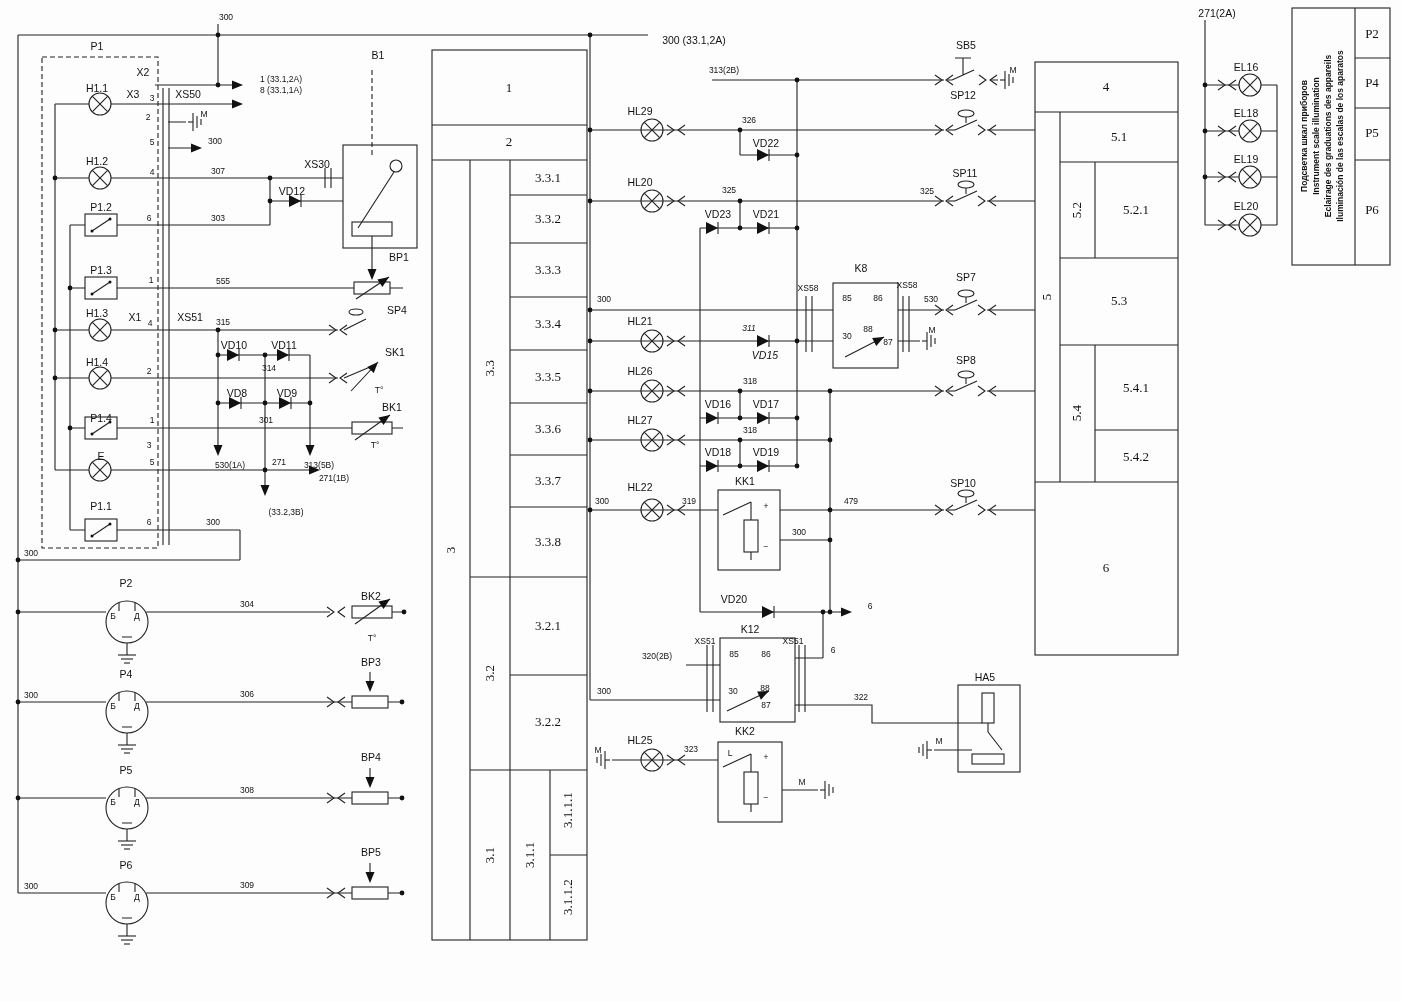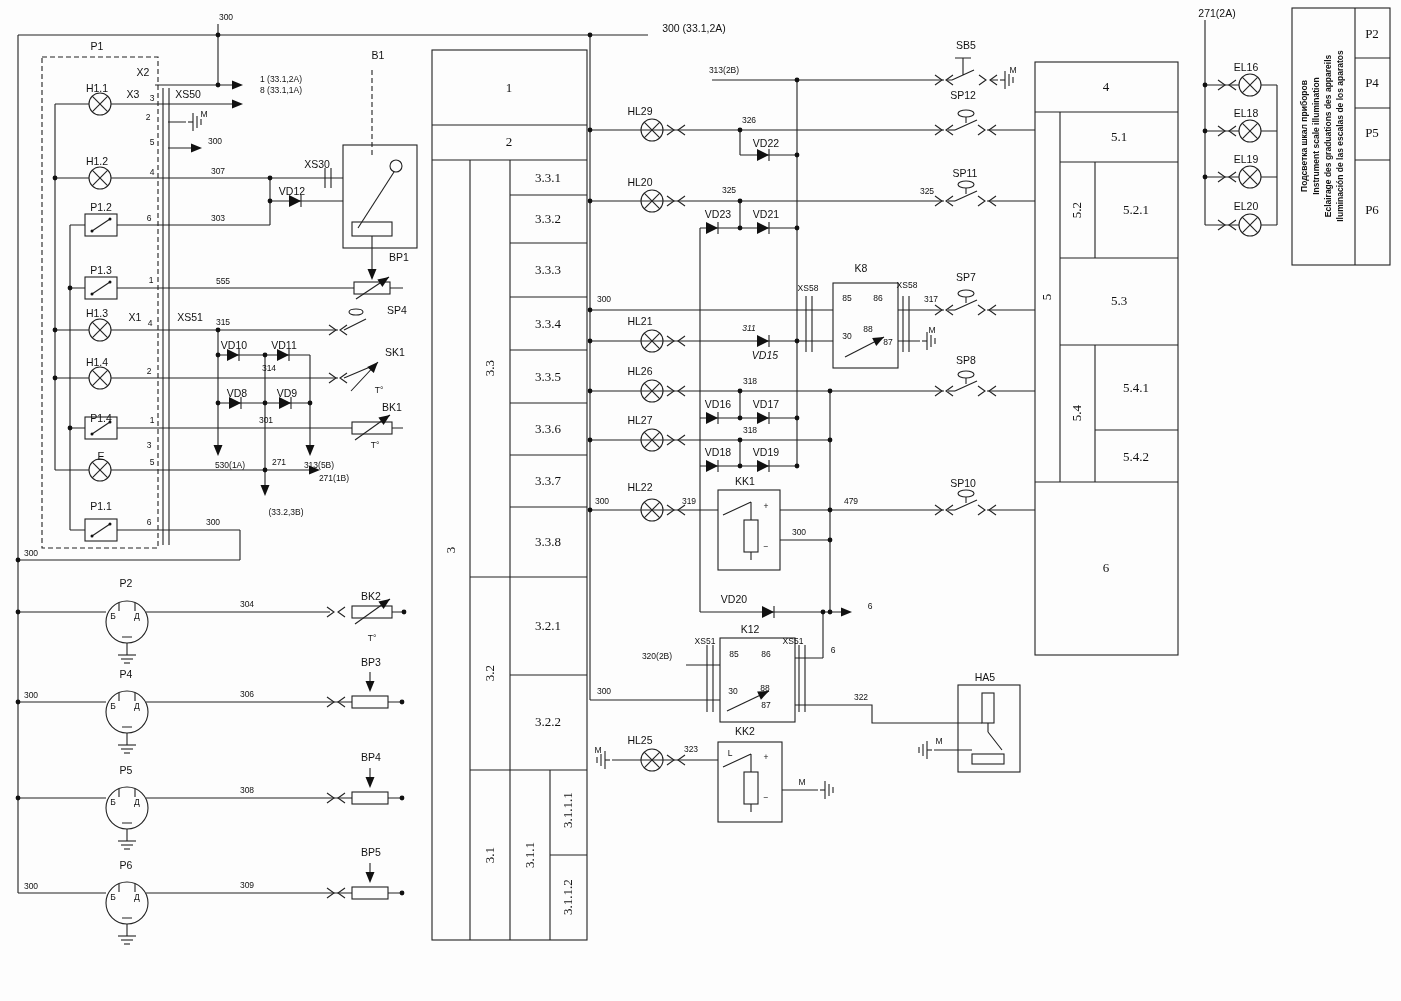--- a/index.html
+++ b/index.html
@@ -281,21 +281,21 @@
     <circle class="dot" cx="830" cy="540" r="2.4"></circle>
         <circle class="dot" cx="830" cy="612" r="2.4"></circle>
         <circle class="dot" cx="823" cy="612" r="2.4"></circle>
     <circle class="dot" cx="1205" cy="85" r="2.4"></circle>
         <circle class="dot" cx="1205" cy="131" r="2.4"></circle>
         <circle class="dot" cx="1205" cy="177" r="2.4"></circle>
   </g>
 </svg>
 
 <i class="lb pn" style="left:226px;top:17px">300</i>
-<i class="lb" style="left:694px;top:28px">300 (33.1,2A)</i>
+<i class="lb" style="left:694px;top:40px">300 (33.1,2A)</i>
 <i class="lb" style="left:1217px;top:13px">271(2A)</i>
 
 <i class="lb" style="left:97px;top:46px">P1</i>
 <i class="lb" style="left:143px;top:72px">X2</i>
 <i class="lb pn" style="left:281px;top:79px">1 (33.1,2A)</i>
 <i class="lb" style="left:97px;top:88px">H1.1</i>
 <i class="lb" style="left:133px;top:94px">X3</i>
 <i class="lb pn" style="left:152px;top:98px">3</i>
 <i class="lb" style="left:188px;top:94px">XS50</i>
 <i class="lb pn" style="left:281px;top:90px">8 (33.1,1A)</i>
@@ -404,21 +404,21 @@
 <i class="lb pn" style="left:729px;top:190px">325</i>
 <i class="lb" style="left:965px;top:173px">SP11</i>
 <i class="lb pn" style="left:927px;top:191px">325</i>
 <i class="lb" style="left:718px;top:214px">VD23</i>
 <i class="lb" style="left:766px;top:214px">VD21</i>
 <i class="lb" style="left:861px;top:268px">K8</i>
 <i class="lb pn" style="left:808px;top:288px">XS58</i>
 <i class="lb pn" style="left:907px;top:285px">XS58</i>
 <i class="lb pn" style="left:847px;top:298px">85</i>
 <i class="lb pn" style="left:878px;top:298px">86</i>
-<i class="lb pn" style="left:931px;top:299px">317</i>
+<i class="lb pn" style="left:931px;top:299px">530</i>
 <i class="lb" style="left:966px;top:277px">SP7</i>
 <i class="lb pn" style="left:604px;top:299px">300</i>
 <i class="lb" style="left:640px;top:321px">HL21</i>
 <i class="lb pn it" style="left:749px;top:328px">311</i>
 <i class="lb pn" style="left:847px;top:336px">30</i>
 <i class="lb pn" style="left:868px;top:329px">88</i>
 <i class="lb pn" style="left:888px;top:342px">87</i>
 <i class="lb pn" style="left:932px;top:330px">M</i>
 <i class="lb it" style="left:765px;top:355px">VD15</i>
 <i class="lb" style="left:640px;top:371px">HL26</i>

